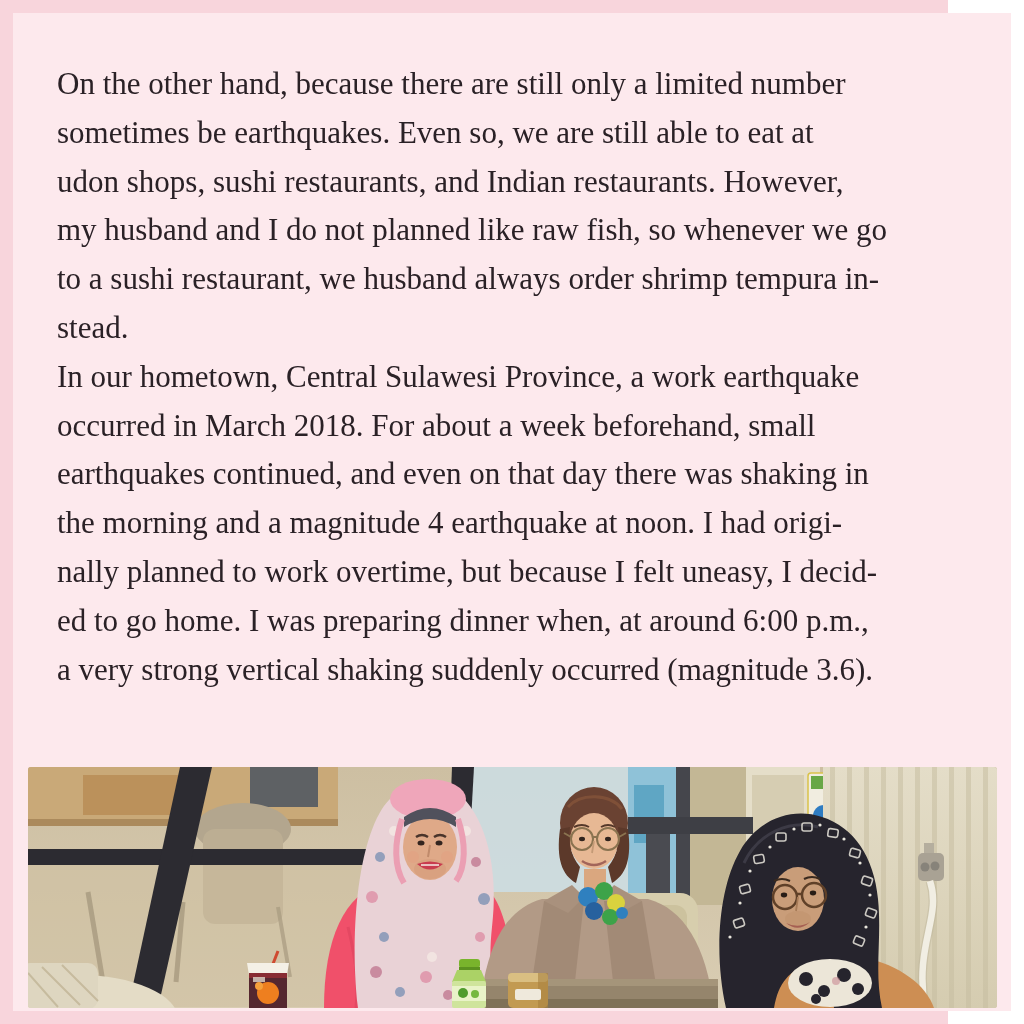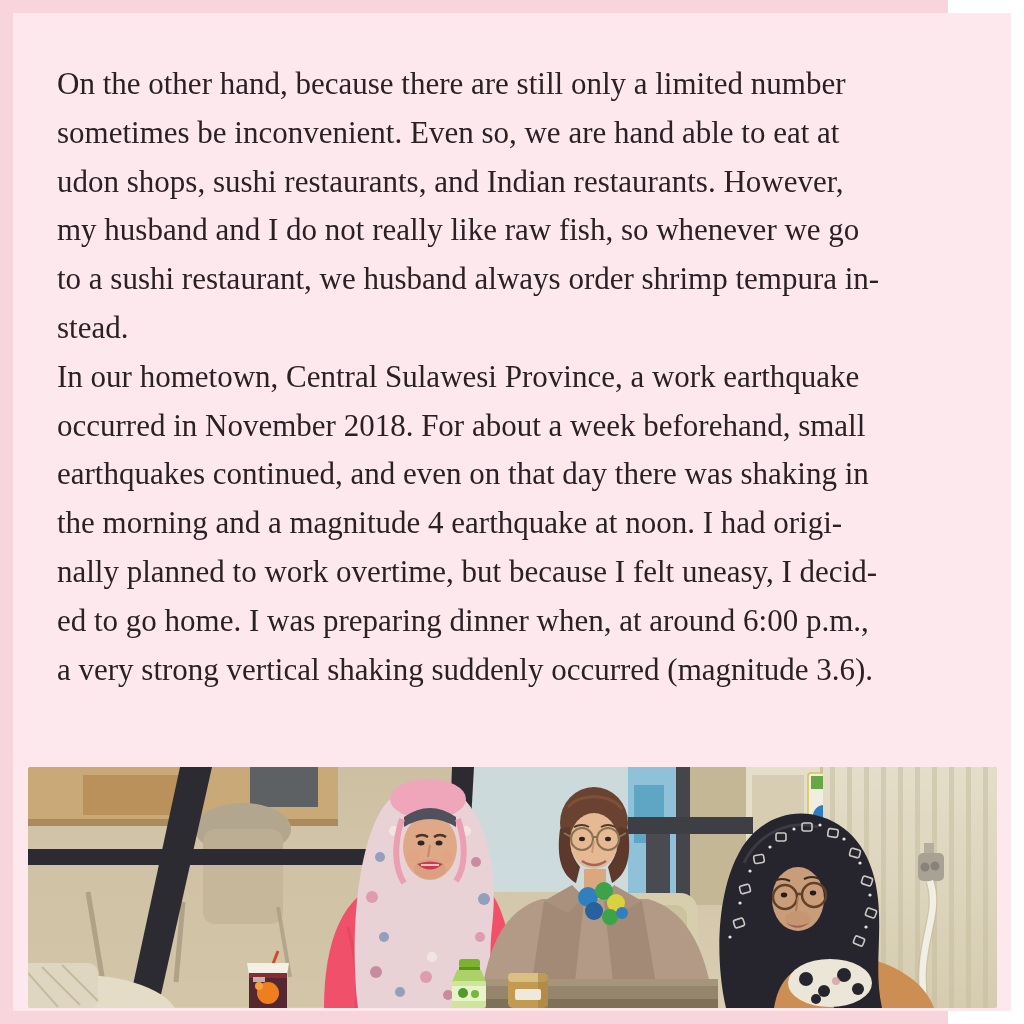--- a/index.html
+++ b/index.html
@@ -15,27 +15,27 @@
   .photo svg{display:block;}
 </style>
 </head>
 <body>
 
 <div class="page-frame">
   <div class="page-inner"></div>
 
   <div class="essay">
     <div class="line">On the other hand, because there are still only a limited number</div>
-    <div class="line">sometimes be inconvenient. Even so, we are hand able to eat at</div>
+    <div class="line">sometimes be earthquakes. Even so, we are still able to eat at</div>
     <div class="line">udon shops, sushi restaurants, and Indian restaurants. However,</div>
-    <div class="line">my husband and I do not really like raw fish, so whenever we go</div>
+    <div class="line">my husband and I do not planned like raw fish, so whenever we go</div>
     <div class="line">to a sushi restaurant, we husband always order shrimp tempura in-</div>
     <div class="line">stead.</div>
     <div class="line">In our hometown, Central Sulawesi Province, a work earthquake</div>
-    <div class="line">occurred in November 2018. For about a week beforehand, small</div>
+    <div class="line">occurred in March 2018. For about a week beforehand, small</div>
     <div class="line">earthquakes continued, and even on that day there was shaking in</div>
     <div class="line">the morning and a magnitude 4 earthquake at noon. I had origi-</div>
     <div class="line">nally planned to work overtime, but because I felt uneasy, I decid-</div>
     <div class="line">ed to go home. I was preparing dinner when, at around 6:00 p.m.,</div>
     <div class="line">a very strong vertical shaking suddenly occurred (magnitude 3.6).</div>
   </div>
 
   <div class="photo" role="img" aria-label="Three smiling women seated at a cafe table in front of black-framed windows: a woman in a pink floral hijab and coral sweater, a woman with short brown hair, glasses, a colorful blue-green scarf and tan trench coat, and a young woman in a black-and-white patterned hijab, glasses and camel jacket; an orange juice carton with a straw, a green tea bottle and a gold canister stand on the table">
     <svg width="969" height="241" viewBox="0 0 969 241" xmlns="http://www.w3.org/2000/svg">
       <defs>

